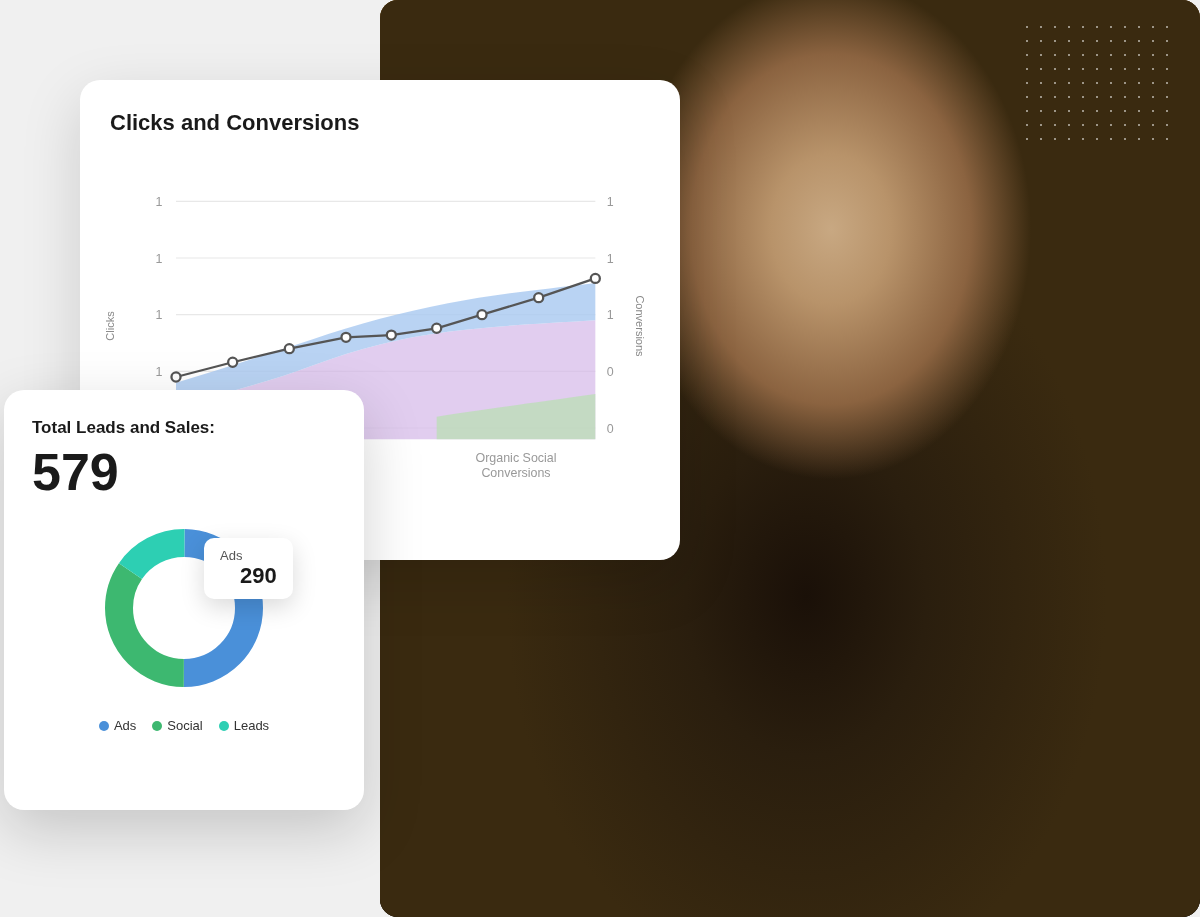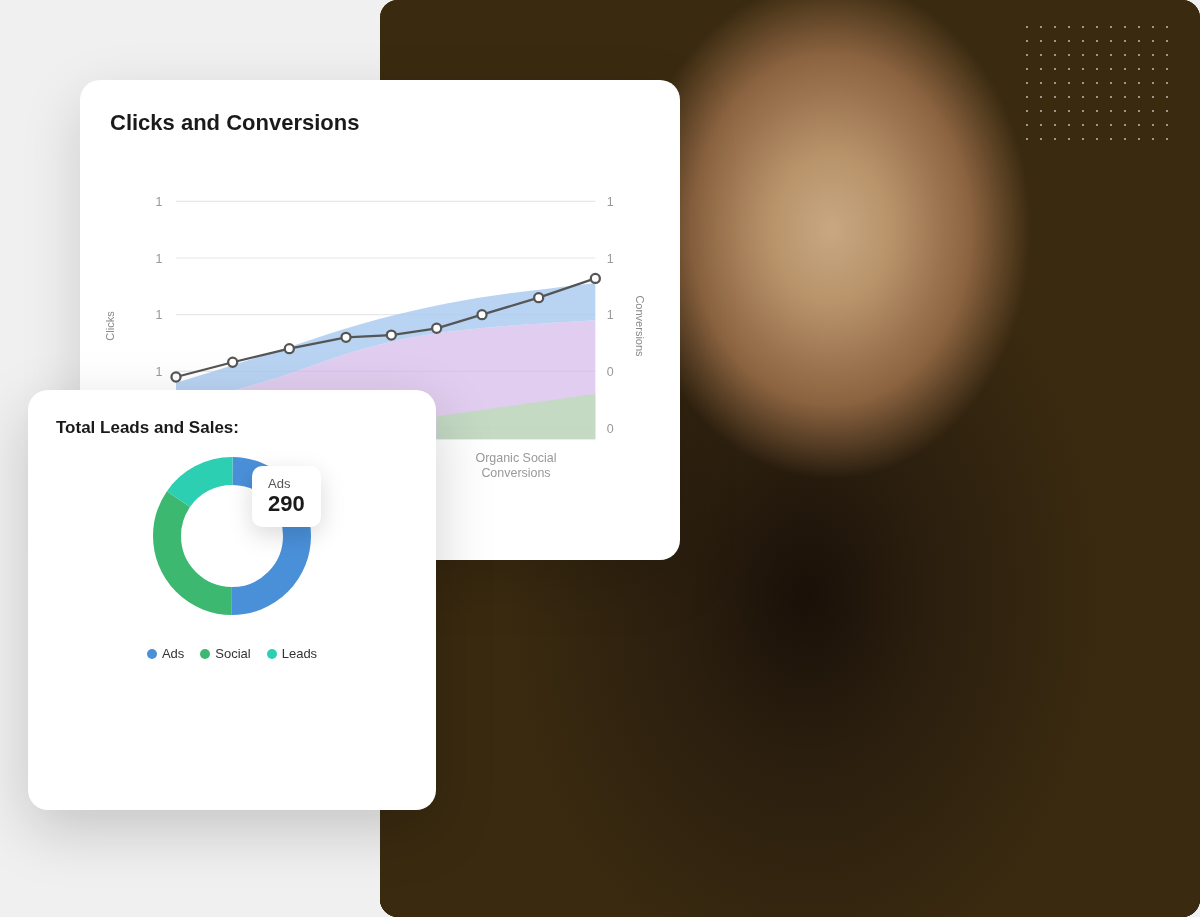--- a/index.html
+++ b/index.html
@@ -109,22 +109,22 @@
       transform: translateY(-50%) rotate(90deg);
       font-size: 11px;
       color: #888;
       white-space: nowrap;
     }
 
     
     .card-leads {
       position: absolute;
       top: 390px;
-      left: 28px;
-      width: 408px;
+      left: 4px;
+      width: 360px;
       height: 420px;
       background: white;
       border-radius: 20px;
       box-shadow: 0 20px 60px rgba(0,0,0,0.18);
       padding: 28px;
       z-index: 20;
     }
 
     .leads-title {
       font-size: 17px;
@@ -169,20 +169,21 @@
     .tooltip-label {
       font-size: 13px;
       color: #555;
       font-weight: 500;
     }
 
     .tooltip-value {
       font-size: 22px;
       font-weight: 700;
       color: #1a1a1a;
+      margin-left: 20px;
     }
 
     
     .legend {
       display: flex;
       gap: 16px;
       align-items: center;
       justify-content: center;
       flex-wrap: wrap;
     }
@@ -269,20 +270,21 @@
         <circle cx="420" cy="108" r="4" fill="white" stroke="#555" stroke-width="2"></circle>
 
         <text x="350" y="270" class="axis-text" text-anchor="middle">Organic Social</text>
         <text x="350" y="283" class="axis-text" text-anchor="middle">Conversions</text>
       </svg>
     </div>
   </div>
 
   <div class="card-leads">
     <div class="leads-title">Total Leads and Sales:</div>
+    <div class="leads-number">579</div>
 
     <div class="donut-container">
       <svg class="donut-svg" viewBox="0 0 180 180">
 
         <circle cx="90" cy="90" r="65" fill="none" stroke="#4A90D9" stroke-width="28" stroke-dasharray="204.2 204.2" stroke-dashoffset="102.1"></circle>
 
         <circle cx="90" cy="90" r="65" fill="none" stroke="#3DB870" stroke-width="28" stroke-dasharray="140.9 267.5" stroke-dashoffset="-102.1"></circle>
 
         <circle cx="90" cy="90" r="65" fill="none" stroke="#2DCFB3" stroke-width="28" stroke-dasharray="63.3 345.1" stroke-dashoffset="-243"></circle>
       </svg>

